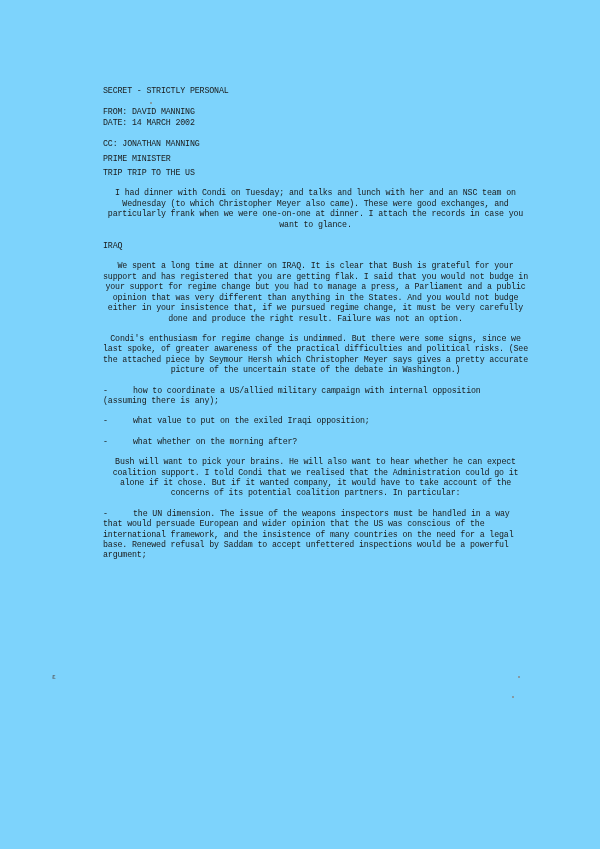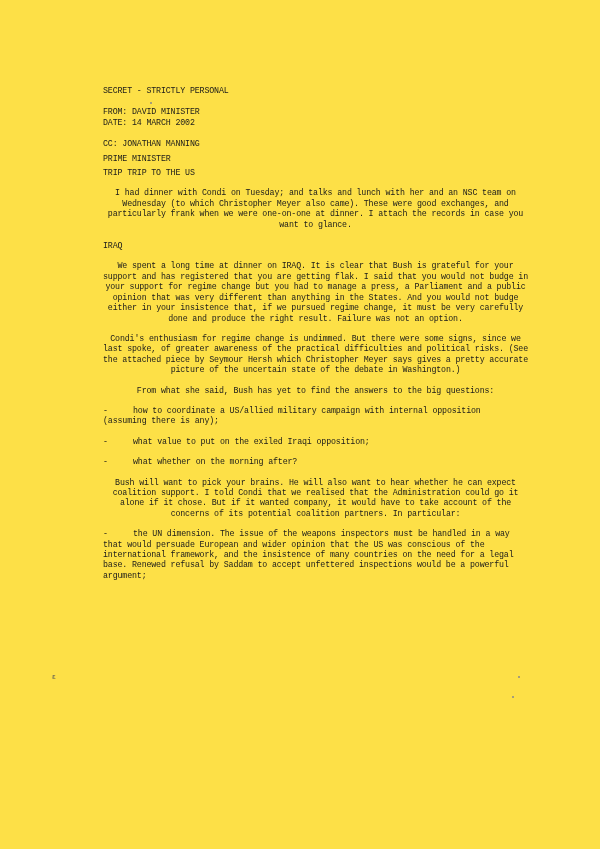--- a/index.html
+++ b/index.html
@@ -12,21 +12,21 @@
       height: 849px;
       position: relative;
       overflow: hidden;
       font-family: "Liberation Mono", "DejaVu Sans Mono", monospace;
       color: #1a1a1a;
     }
     .page {
       position: absolute;
       left: 0; top: 0;
       width: 600px; height: 849px;
-      background: #fde047;
+      background: #7dd3fc;
     }
     .memo {
       position: absolute;
       left: 103px;
       top: 86px;
       width: 425px;
       font-size: 8.3px;
       line-height: 10.4px;
       letter-spacing: -0.15px;
       filter: blur(0.25px);
@@ -66,33 +66,32 @@
       background: #888;
       border-radius: 1px;
     }
   </style>
 </head>
 <body>
 
 <div class="page">
   <div class="memo">
     <div class="hdr">SECRET - STRICTLY PERSONAL</div>
-    <div class="hdr gap">FROM: DAVID MINISTER</div>
+    <div class="hdr gap">FROM: DAVID MANNING</div>
     <div class="hdr">DATE: 14 MARCH 2002</div>
     <div class="hdr gap">CC: JONATHAN MANNING</div>
     <div class="hdr gap-big">PRIME MINISTER</div>
     <div class="hdr gap-big">TRIP TRIP TO THE US</div>
 
     <p class="para">I had dinner with Condi on Tuesday; and talks and lunch with her and an NSC team on Wednesday (to which Christopher Meyer also came). These were good exchanges, and particularly frank when we were one-on-one at dinner. I attach the records in case you want to glance.</p>
 
     <div class="hdr heading">IRAQ</div>
 
     <p class="para">We spent a long time at dinner on IRAQ. It is clear that Bush is grateful for your support and has registered that you are getting flak. I said that you would not budge in your support for regime change but you had to manage a press, a Parliament and a public opinion that was very different than anything in the States. And you would not budge either in your insistence that, if we pursued regime change, it must be very carefully done and produce the right result. Failure was not an option.</p>
     <p class="para">Condi's enthusiasm for regime change is undimmed. But there were some signs, since we last spoke, of greater awareness of the practical difficulties and political risks. (See the attached piece by Seymour Hersh which Christopher Meyer says gives a pretty accurate picture of the uncertain state of the debate in Washington.)</p>
-    <p class="para">From what she said, Bush has yet to find the answers to the big questions:</p>
 
     <div class="bullet">
       <span class="dash">-</span><span>how to coordinate a US/allied military campaign with internal opposition (assuming there is any);</span>
     </div>
     <div class="bullet">
       <span class="dash">-</span><span>what value to put on the exiled Iraqi opposition;</span>
     </div>
     <div class="bullet">
       <span class="dash">-</span><span>what whether on the morning after?</span>
     </div>

